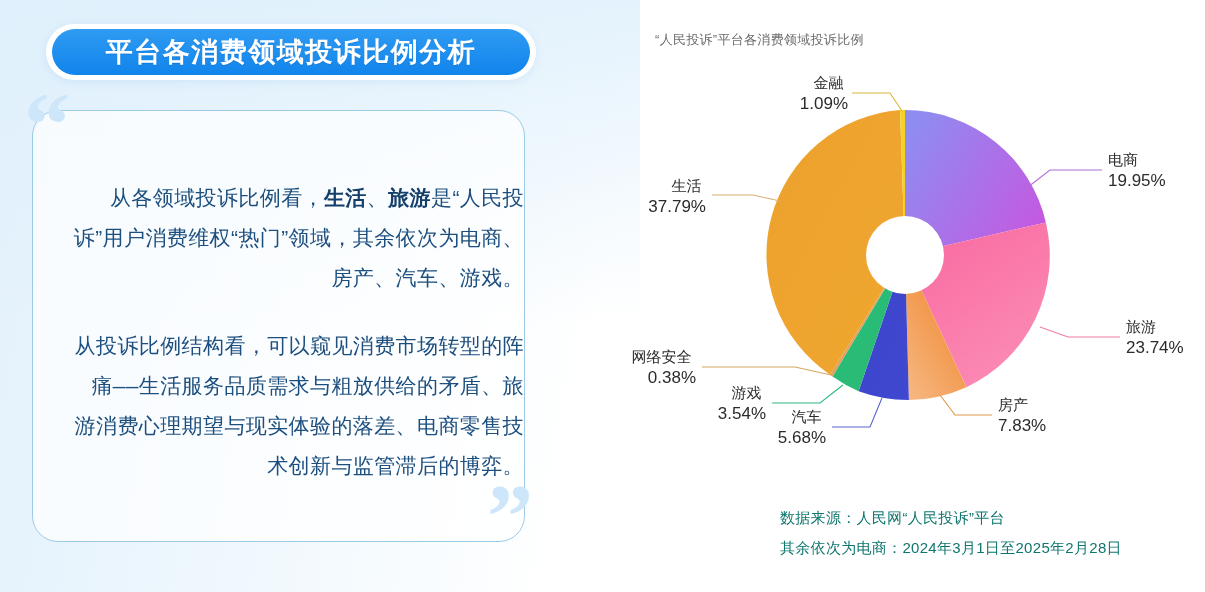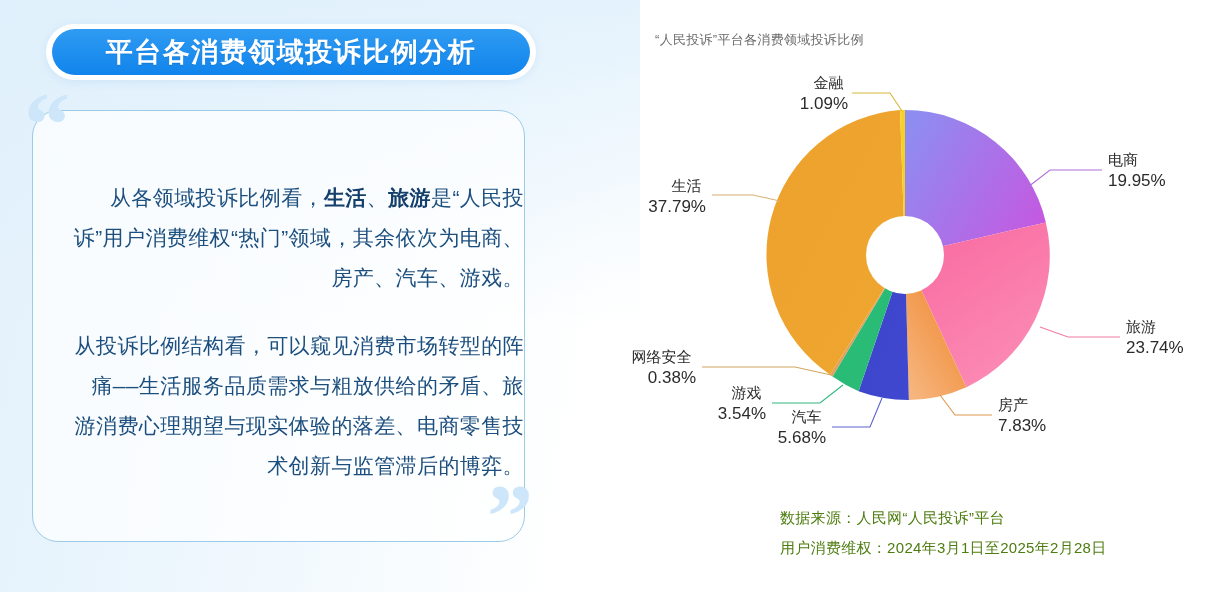--- a/index.html
+++ b/index.html
@@ -98,21 +98,21 @@
   .chart-svg{ position:absolute; left:620px; top:55px; }
   .pie-label{
     font-family:"Liberation Sans","DejaVu Sans",sans-serif;
     fill:#2b2b2b;
   }
   .pie-label .nm{ font-size:15px; }
   .pie-label .vl{ font-size:17px; }
 
   .footer{
     position:absolute; left:780px; top:503px;
-    color:#4d7c0f;
+    color:#0f766e;
     font-size:15px;
     line-height:30px;
     letter-spacing:.3px;
     font-family:"Liberation Sans","DejaVu Sans",sans-serif;
   }
   .footer div{ white-space:nowrap; }
 </style>
 </head>
 <body>
 
@@ -228,16 +228,16 @@
       </text>
       <text class="pie-label" x="86" y="136" text-anchor="end">
         <tspan class="nm">生活</tspan>
         <tspan class="vl" x="86" dy="21">37.79%</tspan>
       </text>
     </g>
   </svg>
 
   <div class="footer">
     <div>数据来源：人民网“人民投诉”平台</div>
-    <div>用户消费维权：2024年3月1日至2025年2月28日</div>
+    <div>其余依次为电商：2024年3月1日至2025年2月28日</div>
   </div>
 
 </div>
 
 </body></html>

